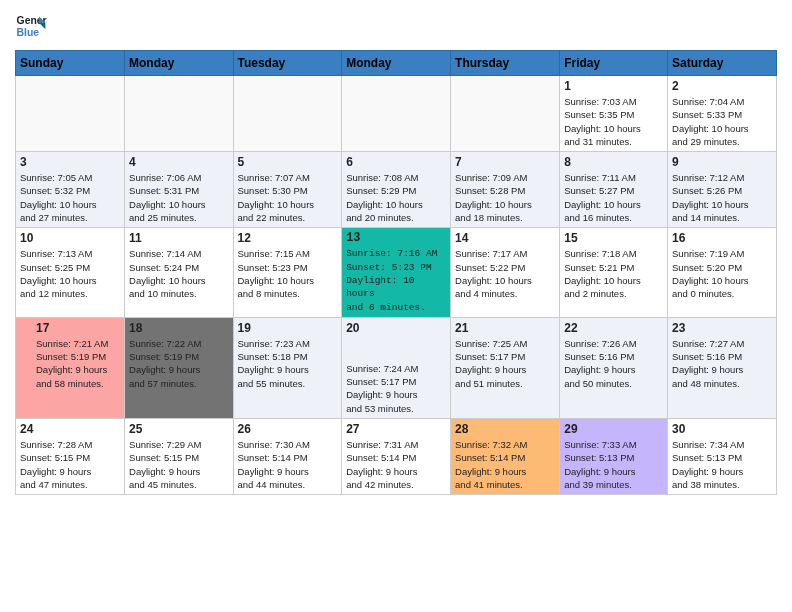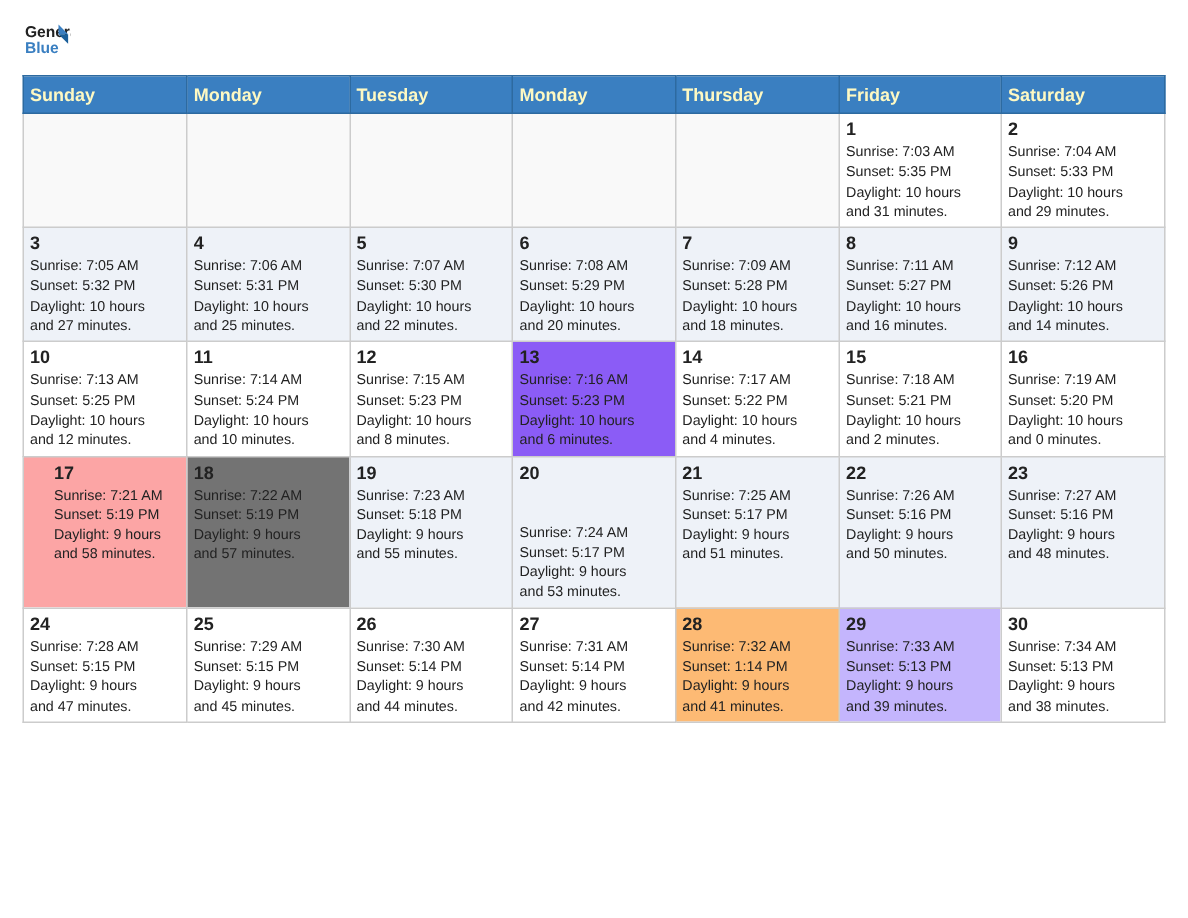--- a/index.html
+++ b/index.html
@@ -40,21 +40,21 @@
       font-size: 14px;
       color: #444;
     }
     .calendar {
       width: 100%;
       border-collapse: collapse;
       border: 1px solid #ccc;
     }
     .calendar th {
       background-color: #3a7fc1;
-      color: #fef9c3;
+      color: #000000;
       font-size: 12px;
       font-weight: bold;
       padding: 5px 4px;
       text-align: left;
       border: 1px solid #2d6aa0;
     }
     .calendar td {
       vertical-align: top;
       border: 1px solid #ccc;
       padding: 3px 4px;
@@ -204,21 +204,21 @@
 Daylight: 10 hours
 and 10 minutes.</div>
           </td>
           <td style="background: rgb(255, 255, 255);">
             <span class="day-num">12</span>
             <div class="day-info" style="white-space: pre-line;">Sunrise: 7:15 AM
 Sunset: 5:23 PM
 Daylight: 10 hours
 and 8 minutes.</div>
           </td>
-          <td style="background: #8b5cf6;">
+          <td style="background: #14b8a6; font-family: Liberation Mono, monospace;">
             <span class="day-num">13</span>
             <div class="day-info" style="white-space: pre-line;">Sunrise: 7:16 AM
 Sunset: 5:23 PM
 Daylight: 10 hours
 and 6 minutes.</div>
           </td>
           <td style="background: rgb(255, 255, 255);">
             <span class="day-num">14</span>
             <div class="day-info" style="white-space: pre-line;">Sunrise: 7:17 AM
 Sunset: 5:22 PM
@@ -316,21 +316,21 @@
           <td style="background: rgb(255, 255, 255);">
             <span class="day-num">27</span>
             <div class="day-info" style="white-space: pre-line;">Sunrise: 7:31 AM
 Sunset: 5:14 PM
 Daylight: 9 hours
 and 42 minutes.</div>
           </td>
           <td style="background: #fdba74;">
             <span class="day-num">28</span>
             <div class="day-info" style="white-space: pre-line;">Sunrise: 7:32 AM
-Sunset: 1:14 PM
+Sunset: 5:14 PM
 Daylight: 9 hours
 and 41 minutes.</div>
           </td>
           <td style="background: #c4b5fd;">
             <span class="day-num">29</span>
             <div class="day-info" style="white-space: pre-line;">Sunrise: 7:33 AM
 Sunset: 5:13 PM
 Daylight: 9 hours
 and 39 minutes.</div>
           </td>

